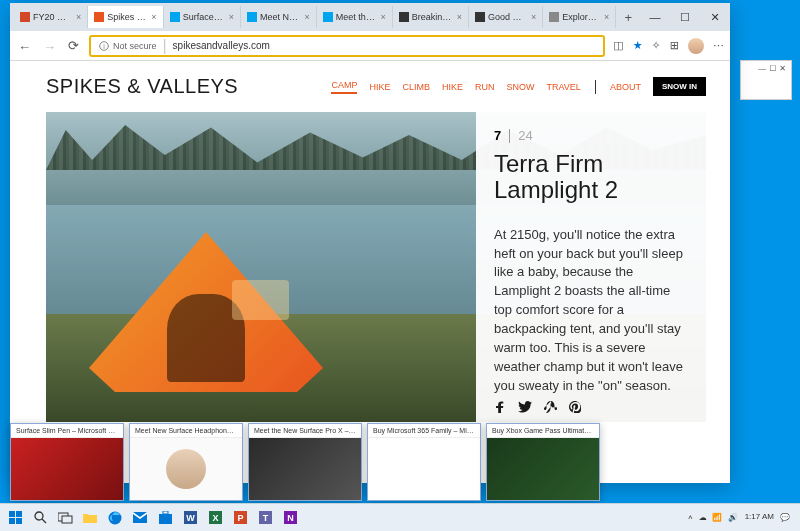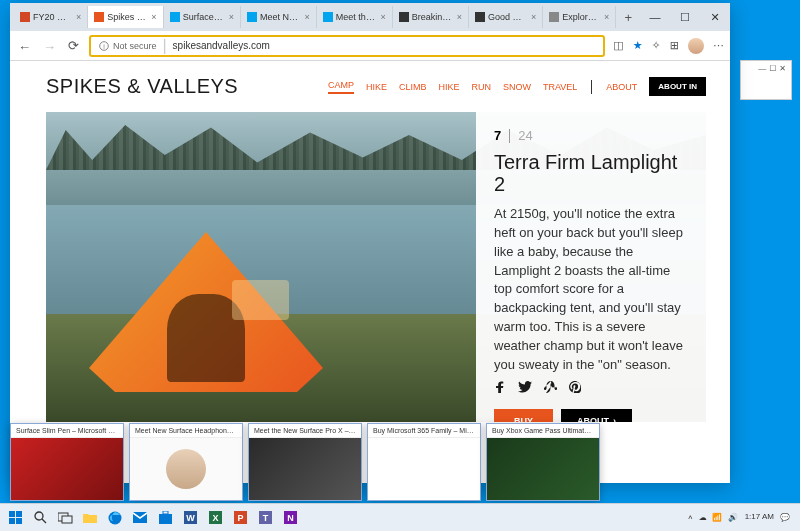--- a/index.html
+++ b/index.html
@@ -55,21 +55,21 @@
 .tent { position: absolute; left: 30px; bottom: 30px; width: 260px; height: 160px; }
 .tent-body { position:absolute; bottom:0; left:0; width:100%; height:100%; background: linear-gradient(135deg,#f39c2a,#e8541e); clip-path: polygon(50% 0%, 95% 85%, 85% 100%, 15% 100%, 5% 85%); }
 .tent-door { position:absolute; bottom:10px; left:35%; width:30%; height:55%; background: rgba(0,0,0,0.5); border-radius: 40% 40% 5% 5%; }
 .tent-window { position:absolute; top:30%; right:18%; width:22%; height:25%; background: rgba(255,220,150,0.4); border-radius:4px; }
 
 .info-panel { position: absolute; right: 0; top: 0; bottom:0; width: 230px; background: rgba(255,255,255,0.95); padding: 16px 18px; display:flex; flex-direction:column; }
 .counter { font-size: 13px; display:flex; align-items:center; gap:8px; margin-bottom:8px;}
 .counter .cur { font-weight:700; color:#000; }
 .counter .sep { width:1px; height:14px; background:#999;}
 .counter .tot { color:#aaa; }
-.product-title { font-family: Impact, 'Arial Black', sans-serif; font-size: 20px; line-height:1.1; color:#1a1a1a; margin-bottom: 10px; }
+.product-title { font-family: Impact, 'Arial Black', sans-serif; font-size: 24px; line-height:1.1; color:#1a1a1a; margin-bottom: 22px; }
 .product-desc { font-size: 13px; line-height: 1.45; color: #333; margin-bottom: 6px; }
 .social { display: flex; gap: 12px; margin-bottom: 16px; }
 .social span { font-size: 13px; color: #1a1a1a; cursor:pointer;}
 .cta-row { display: flex; gap: 8px; }
 .btn-buy { background:#e8541e; color:#fff; font-size:9px; font-weight:700; padding:7px 20px; cursor:pointer; }
 .btn-next { background:#000; color:#fff; font-size:9px; font-weight:700; padding:7px 16px; cursor:pointer; display:flex; align-items:center; gap:4px;}
 
 
 .task-previews { position: absolute; bottom: 30px; left: 10px; display: flex; gap: 5px; }
 .task-card { width: 114px; height: 78px; background: #fff; border: 1px solid #8aa8d8; box-shadow: 0 2px 8px rgba(0,0,0,0.25); display:flex; flex-direction:column; }
@@ -203,21 +203,21 @@
       <div class="nav">
         <a class="current">CAMP</a>
         <a>HIKE</a>
         <a>CLIMB</a>
         <a>HIKE</a>
         <a>RUN</a>
         <a>SNOW</a>
         <a>TRAVEL</a>
         <div class="nav-sep"></div>
         <a class="about-link">ABOUT</a>
-        <div class="signin">ABOUT IN</div>
+        <div class="signin">SNOW IN</div>
       </div>
     </div>
 
     <div class="hero">
       <div class="trees"></div>
       <div class="ground"></div>
       <div class="tent">
         <div class="tent-body"></div>
         <div class="tent-door"></div>
         <div class="tent-window"></div>

